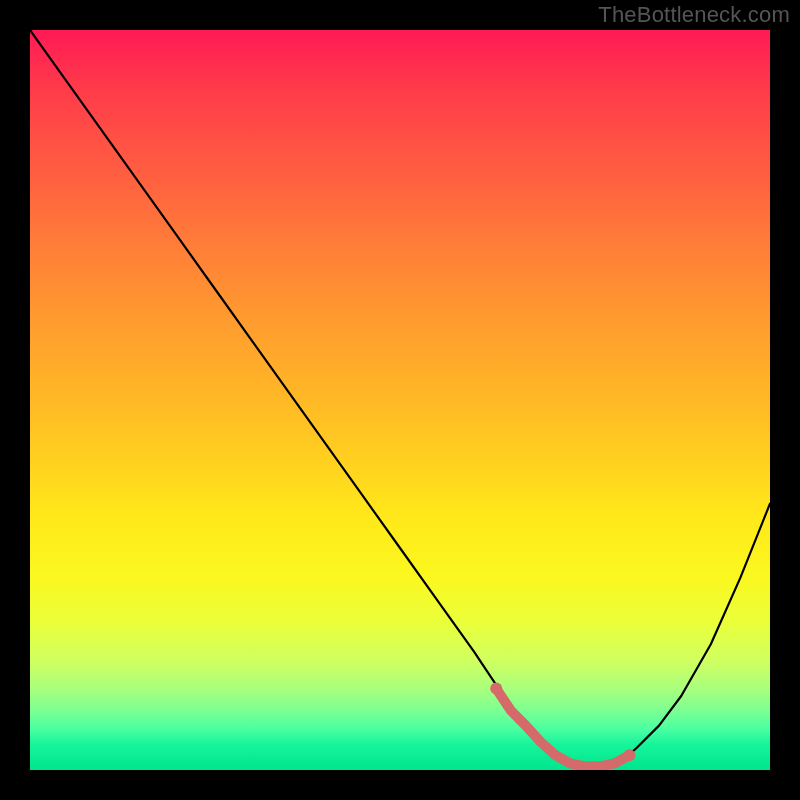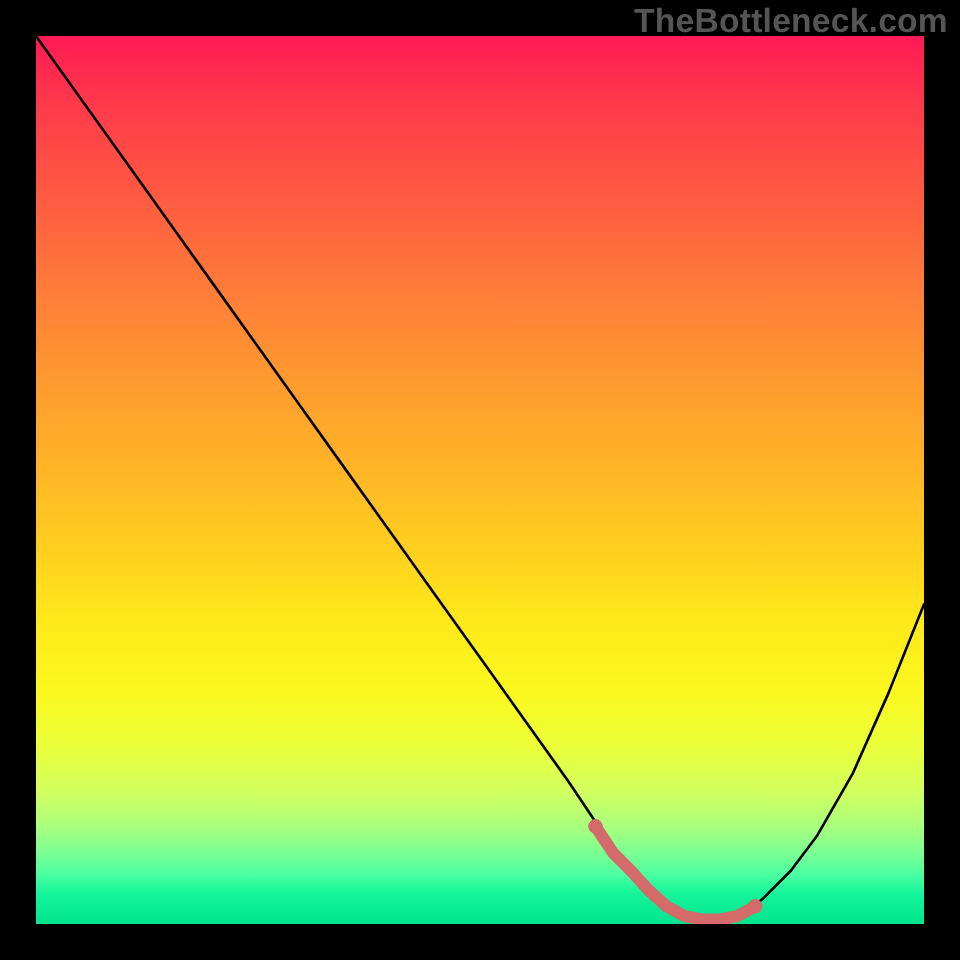--- a/index.html
+++ b/index.html
@@ -15,22 +15,22 @@
     position: relative;
     width: 800px;
     height: 800px;
     background: #000;
   }
   .watermark {
     position: absolute;
     top: 2px;
     right: 10px;
     color: #555;
-    font-size: 28px;
-    font-weight: 700;
+    font-size: 22px;
+    font-weight: 400;
     letter-spacing: 0.2px;
     z-index: 20;
   }
   .plot-area {
     position: absolute;
     left: 30px;
     top: 30px;
     width: 740px;
     height: 740px;
     overflow: hidden;

